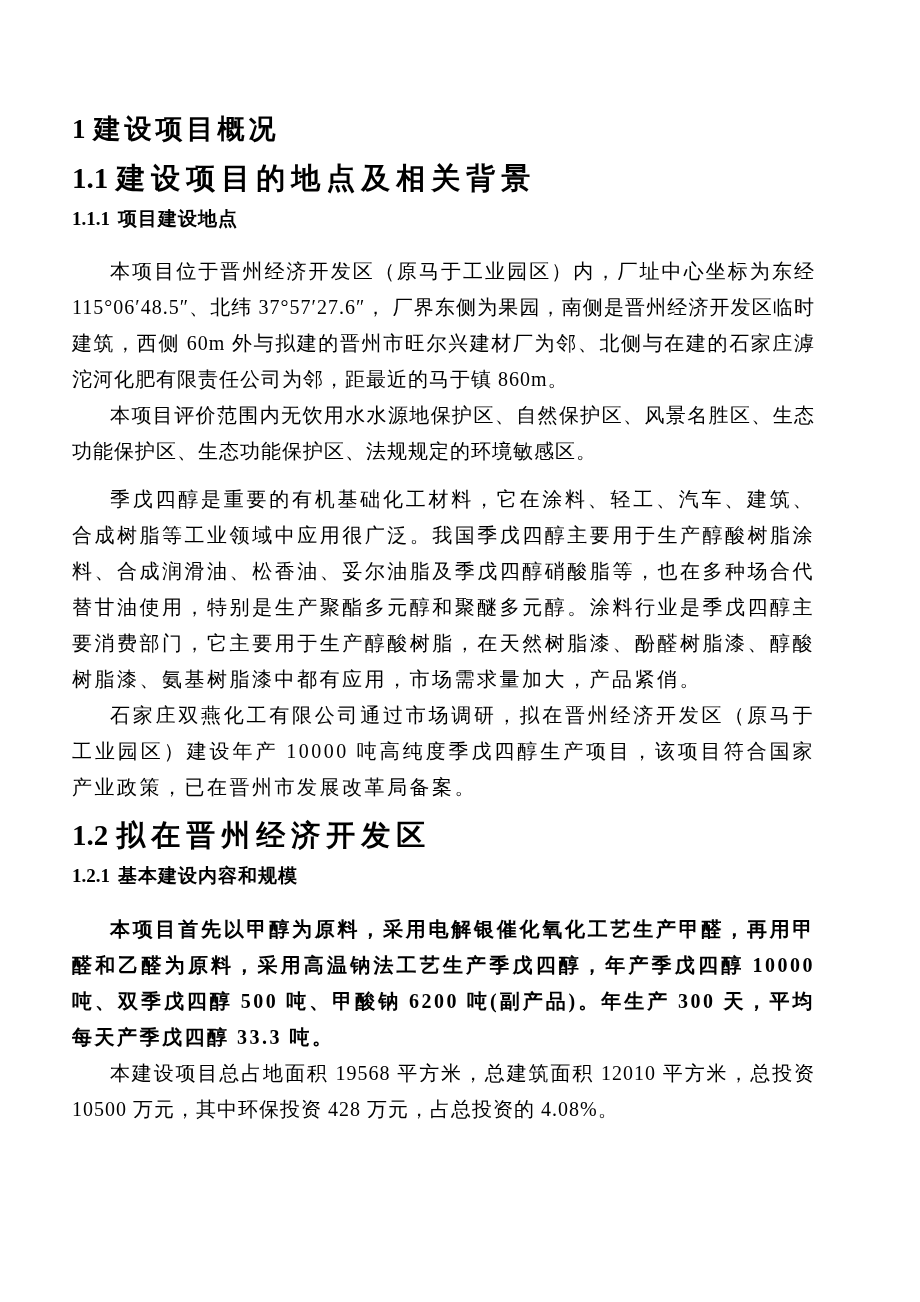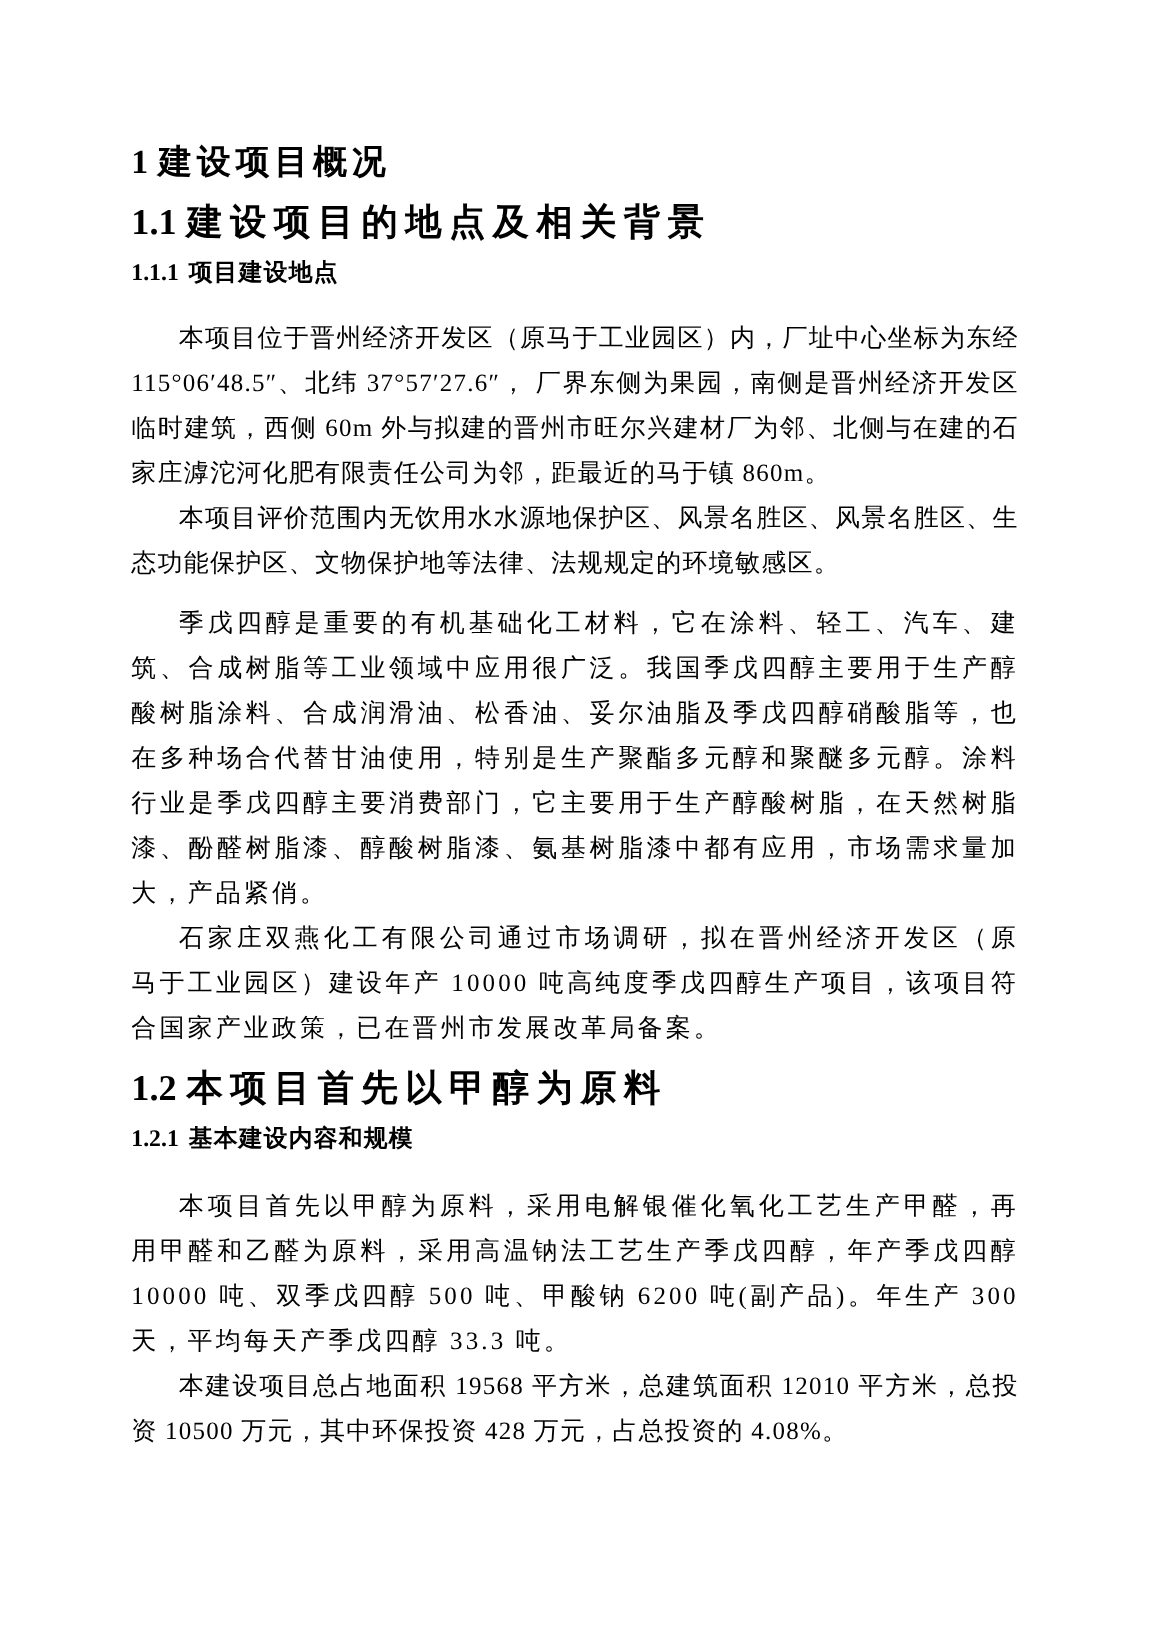--- a/index.html
+++ b/index.html
@@ -12,21 +12,21 @@
     width: 920px;
     height: 1302px;
     background: #ffffff;
     overflow: hidden;
     color: #000000;
     font-family: "Liberation Serif", "DejaVu Serif", serif;
   }
   .content {
     box-sizing: border-box;
     width: 920px;
-    padding: 112px 105px 0 105px;
+    padding: 112px 105px 0 72px;
   }
   
   .h1 {
     margin: 0;
     font-size: 27px;
     line-height: 34px;
     font-weight: bold;
   }
   
   .h2 {
@@ -62,21 +62,21 @@
     text-align: justify;
     text-indent: 38px;
     letter-spacing: 1px;
   }
   .body-par.wide {
     letter-spacing: 2.5px;
   }
   .mt8  { margin-top: 21px; }
   .mt12 { margin-top: 12px; }
   .mt16 { margin-top: 16px; }
-  .mt22 { margin-top: 22px; }
+  .mt22 { margin-top: 22px; font-weight: bold; }
   .plain {
     text-align: left;
     letter-spacing: 2px;
   }
 </style>
 </head>
 <body>
 
 <div class="page">
   <div class="content">
@@ -88,29 +88,29 @@
     <h2 class="h2 mt16">
       <span class="num">1.1</span><span class="ttl">建设项目的地点及相关背景</span>
     </h2>
 
     <h3 class="h3 mt12">
       <span class="num">1.1.1</span><span class="ttl">项目建设地点</span>
     </h3>
 
     <p class="body-par mt8">本项目位于晋州经济开发区（原马于工业园区）内，厂址中心坐标为东经115°06′48.5″、北纬 37°57′27.6″， 厂界东侧为果园，南侧是晋州经济开发区临时建筑，西侧 60m 外与拟建的晋州市旺尔兴建材厂为邻、北侧与在建的石家庄滹沱河化肥有限责任公司为邻，距最近的马于镇 860m。</p>
 
-    <p class="body-par">本项目评价范围内无饮用水水源地保护区、风景名胜区、风景名胜区、生态功能保护区、文物保护地等法律、法规规定的环境敏感区。</p>
+    <p class="body-par">本项目评价范围内无饮用水水源地保护区、自然保护区、风景名胜区、生态功能保护区、生态功能保护区、法规规定的环境敏感区。</p>
 
 
     <p class="body-par wide mt12">季戊四醇是重要的有机基础化工材料，它在涂料、轻工、汽车、建筑、合成树脂等工业领域中应用很广泛。我国季戊四醇主要用于生产醇酸树脂涂料、合成润滑油、松香油、妥尔油脂及季戊四醇硝酸脂等，也在多种场合代替甘油使用，特别是生产聚酯多元醇和聚醚多元醇。涂料行业是季戊四醇主要消费部门，它主要用于生产醇酸树脂，在天然树脂漆、酚醛树脂漆、醇酸树脂漆、氨基树脂漆中都有应用，市场需求量加大，产品紧俏。</p>
 
     <p class="body-par wide">石家庄双燕化工有限公司通过市场调研，拟在晋州经济开发区（原马于工业园区）建设年产 10000 吨高纯度季戊四醇生产项目，该项目符合国家产业政策，已在晋州市发展改革局备案。</p>
 
     <h2 class="h2">
-      <span class="num">1.2</span><span class="ttl">本项目首先以甲醇为原料</span>
+      <span class="num">1.2</span><span class="ttl">拟在晋州经济开发区</span>
     </h2>
 
     <h3 class="h3">
       <span class="num">1.2.1</span><span class="ttl">基本建设内容和规模</span>
     </h3>
 
     <p class="body-par wide mt22">本项目首先以甲醇为原料，采用电解银催化氧化工艺生产甲醛，再用甲醛和乙醛为原料，采用高温钠法工艺生产季戊四醇，年产季戊四醇 10000 吨、双季戊四醇 500 吨、甲酸钠 6200 吨(副产品)。年生产 300 天，平均每天产季戊四醇 33.3 吨。</p>
 
     <p class="body-par">本建设项目总占地面积 19568 平方米，总建筑面积 12010 平方米，总投资 10500 万元，其中环保投资 428 万元，占总投资的 4.08%。</p>
 

